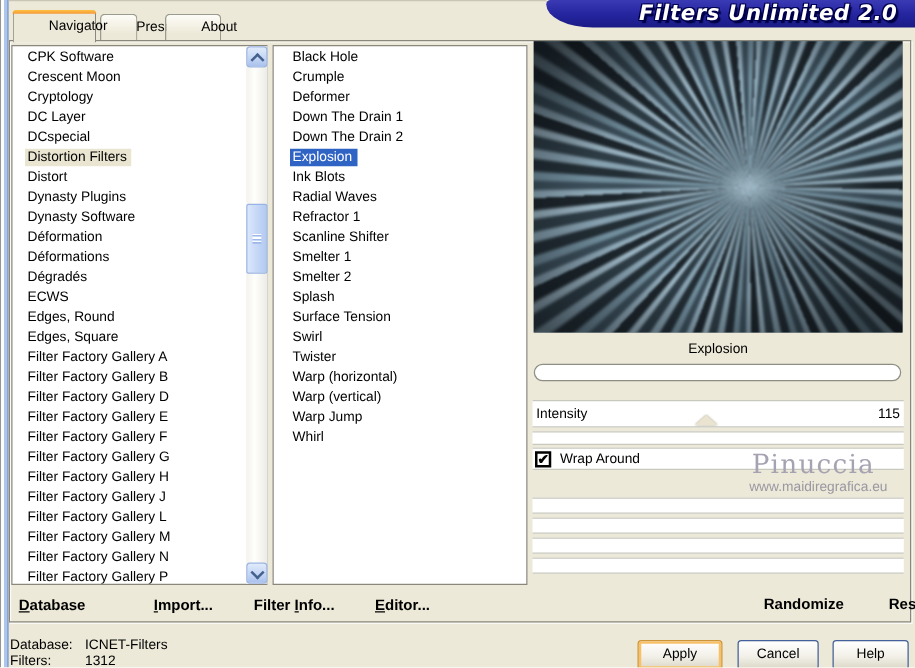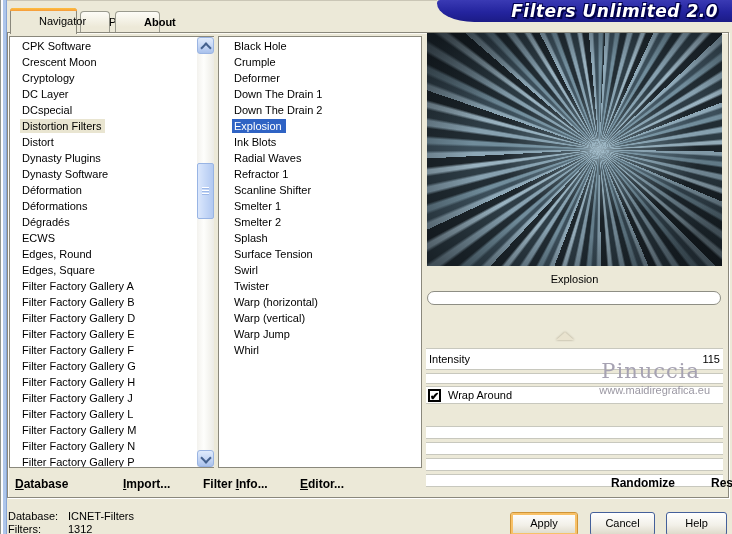--- a/index.html
+++ b/index.html
@@ -26,21 +26,21 @@
   
   .tab{position:absolute;top:11px;height:21px;box-sizing:border-box;
     background:linear-gradient(#fdfcf7,#ede9d8 75%);
     border:1px solid #9a9a8e;border-bottom:none;border-radius:4px 4px 0 0;
     text-align:right;line-height:20px;z-index:2;padding-left:28px;}
   .tab.active{top:8px;height:26px;background:#ece9d8;z-index:4;line-height:24px;border-color:#8a887c;}
   .tab.active::before{content:"";position:absolute;left:-1px;right:-1px;top:-1px;height:3px;
     background:linear-gradient(#ffc03e,var(--tab-accent,#f59a3c));border-radius:4px 4px 0 0;}
   #tab-navigator{left:10px;width:67px;}
   #tab-presets{left:80px;width:28px;}
-  #tab-about{left:115px;width:45px;font-weight:bold;}
+  #tab-about{left:132px;width:45px;}
 
   
   .page{position:absolute;left:7px;top:32px;width:722px;height:466px;box-sizing:border-box;
     background:#ece9d8;border:1px solid #8a887c;box-shadow:inset 1px 1px 0 #fbfaf4,1px 1px 0 #fff;z-index:1;}
 
   
   .listbox{position:absolute;box-sizing:border-box;background:#fff;border:1px solid #8a887c;
     padding-top:2px;overflow:hidden;z-index:2;}
   #category-list{left:9px;top:36px;width:205px;height:432px;}
   #filter-list{left:218px;top:36px;width:204px;height:432px;}
@@ -77,21 +77,21 @@
       radial-gradient(ellipse at 5% 5%, rgba(5,8,10,.4) 0%, rgba(0,0,0,0) 30%),
       repeating-conic-gradient(from 3deg at 58% 50%,
         #8ea8b7 0deg 1.6deg,#3c4f5b 2.6deg 4.2deg,#718d9c 5.2deg 6.6deg,#222d34 7.6deg 10deg,
         #87a1b0 11deg 12.6deg,#2e3d46 13.6deg 16deg,#9ab3c1 17deg 18.2deg,#1d262c 19.2deg 22deg);}
   .preview-caption{position:absolute;left:426px;top:271px;width:297px;text-align:center;line-height:16px;z-index:2;}
   .progress{position:absolute;left:427px;top:291px;width:292px;height:12px;background:#fff;
     border:1px solid #8e8e84;border-radius:7px;z-index:2;}
 
   
   .prow{position:absolute;left:426px;width:297px;box-sizing:border-box;background:#fff;
-    border-top:1px solid #c8c8be;border-bottom:1px solid #c8c8be;z-index:2;margin-top:28px;}
+    border-top:1px solid #c8c8be;border-bottom:1px solid #c8c8be;z-index:2;}
   #row-intensity{top:320px;height:22px;line-height:21px;}
   #row-empty-a{top:345px;height:11px;}
   #row-wrap{top:358px;height:18px;line-height:17px;}
   #row-empty-b{top:398px;height:13px;}
   #row-empty-c{top:414px;height:13px;}
   #row-empty-d{top:430px;height:13px;}
   #row-empty-e{top:446px;height:13px;}
   .p-label{position:absolute;left:3px;top:0;}
   .p-value{position:absolute;right:3px;top:0;}
   .thumb{position:absolute;left:556px;top:332px;width:0;height:0;z-index:3;

